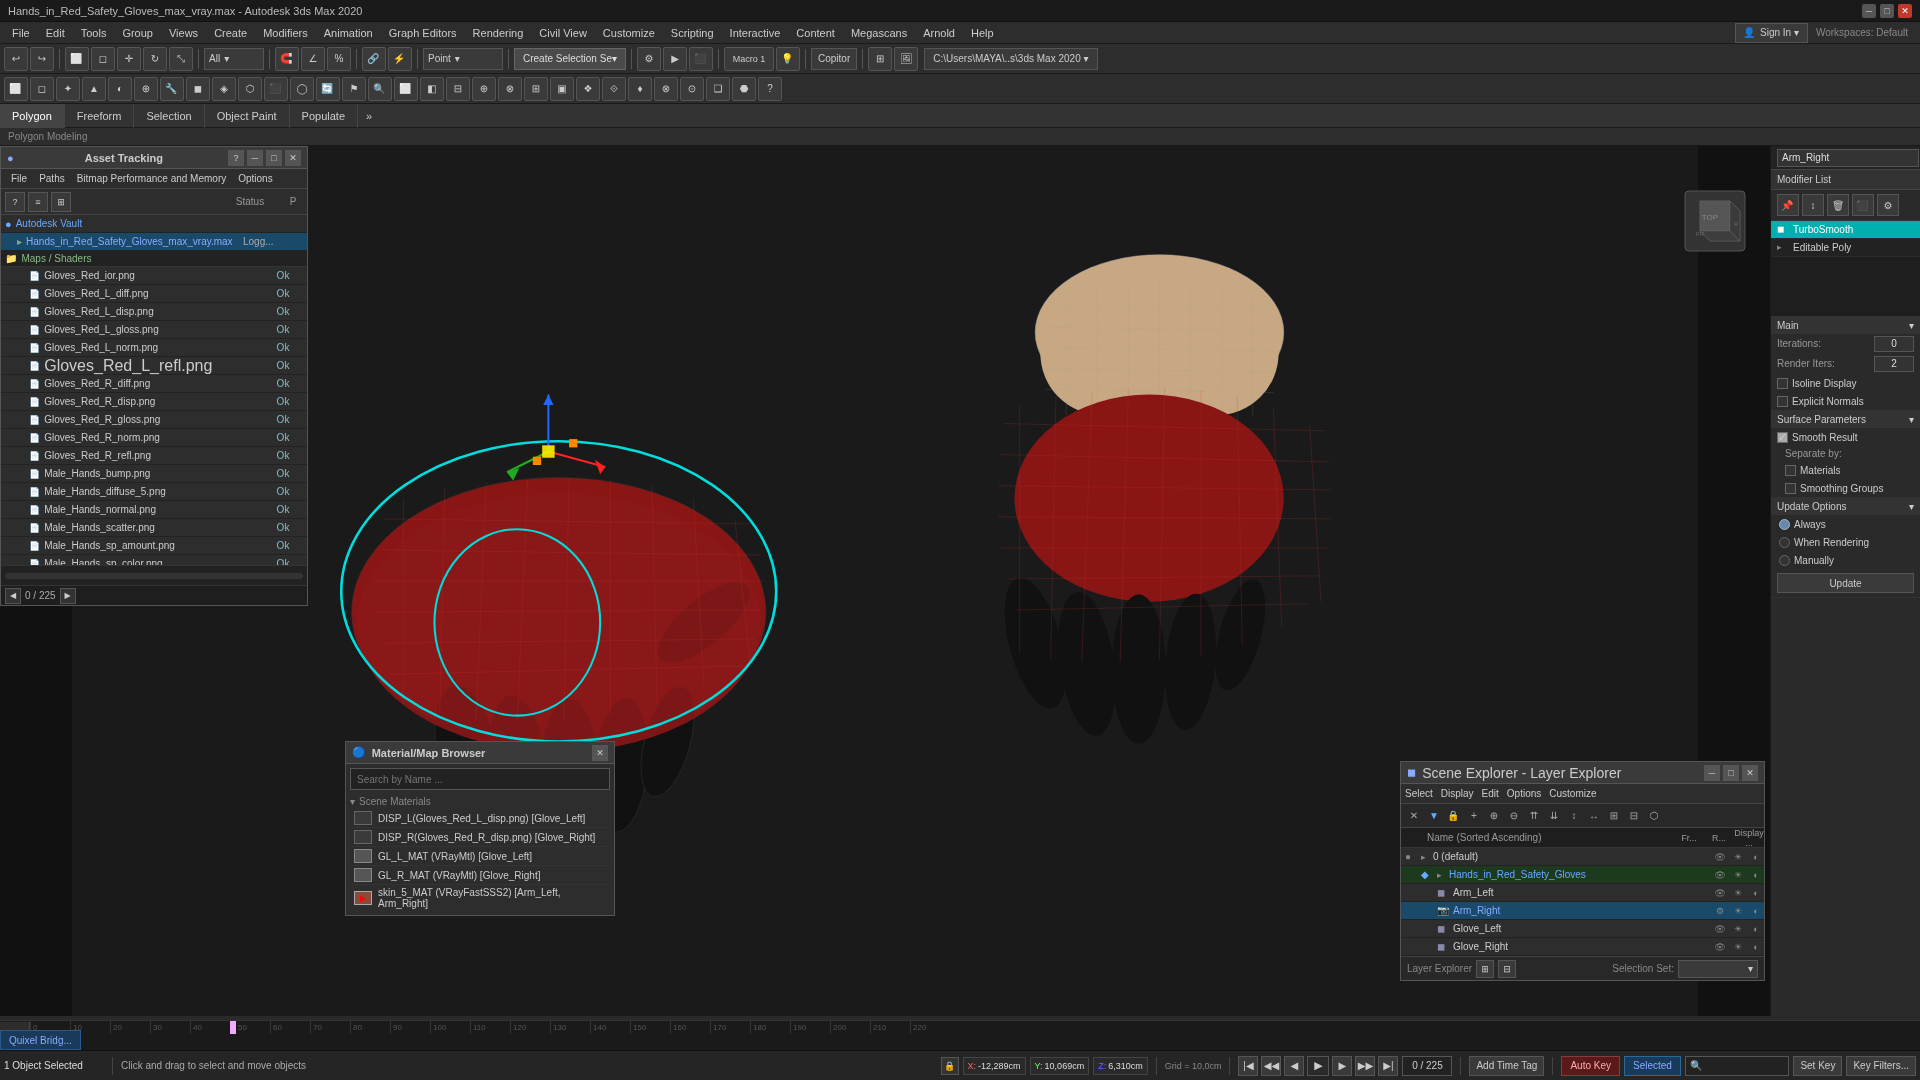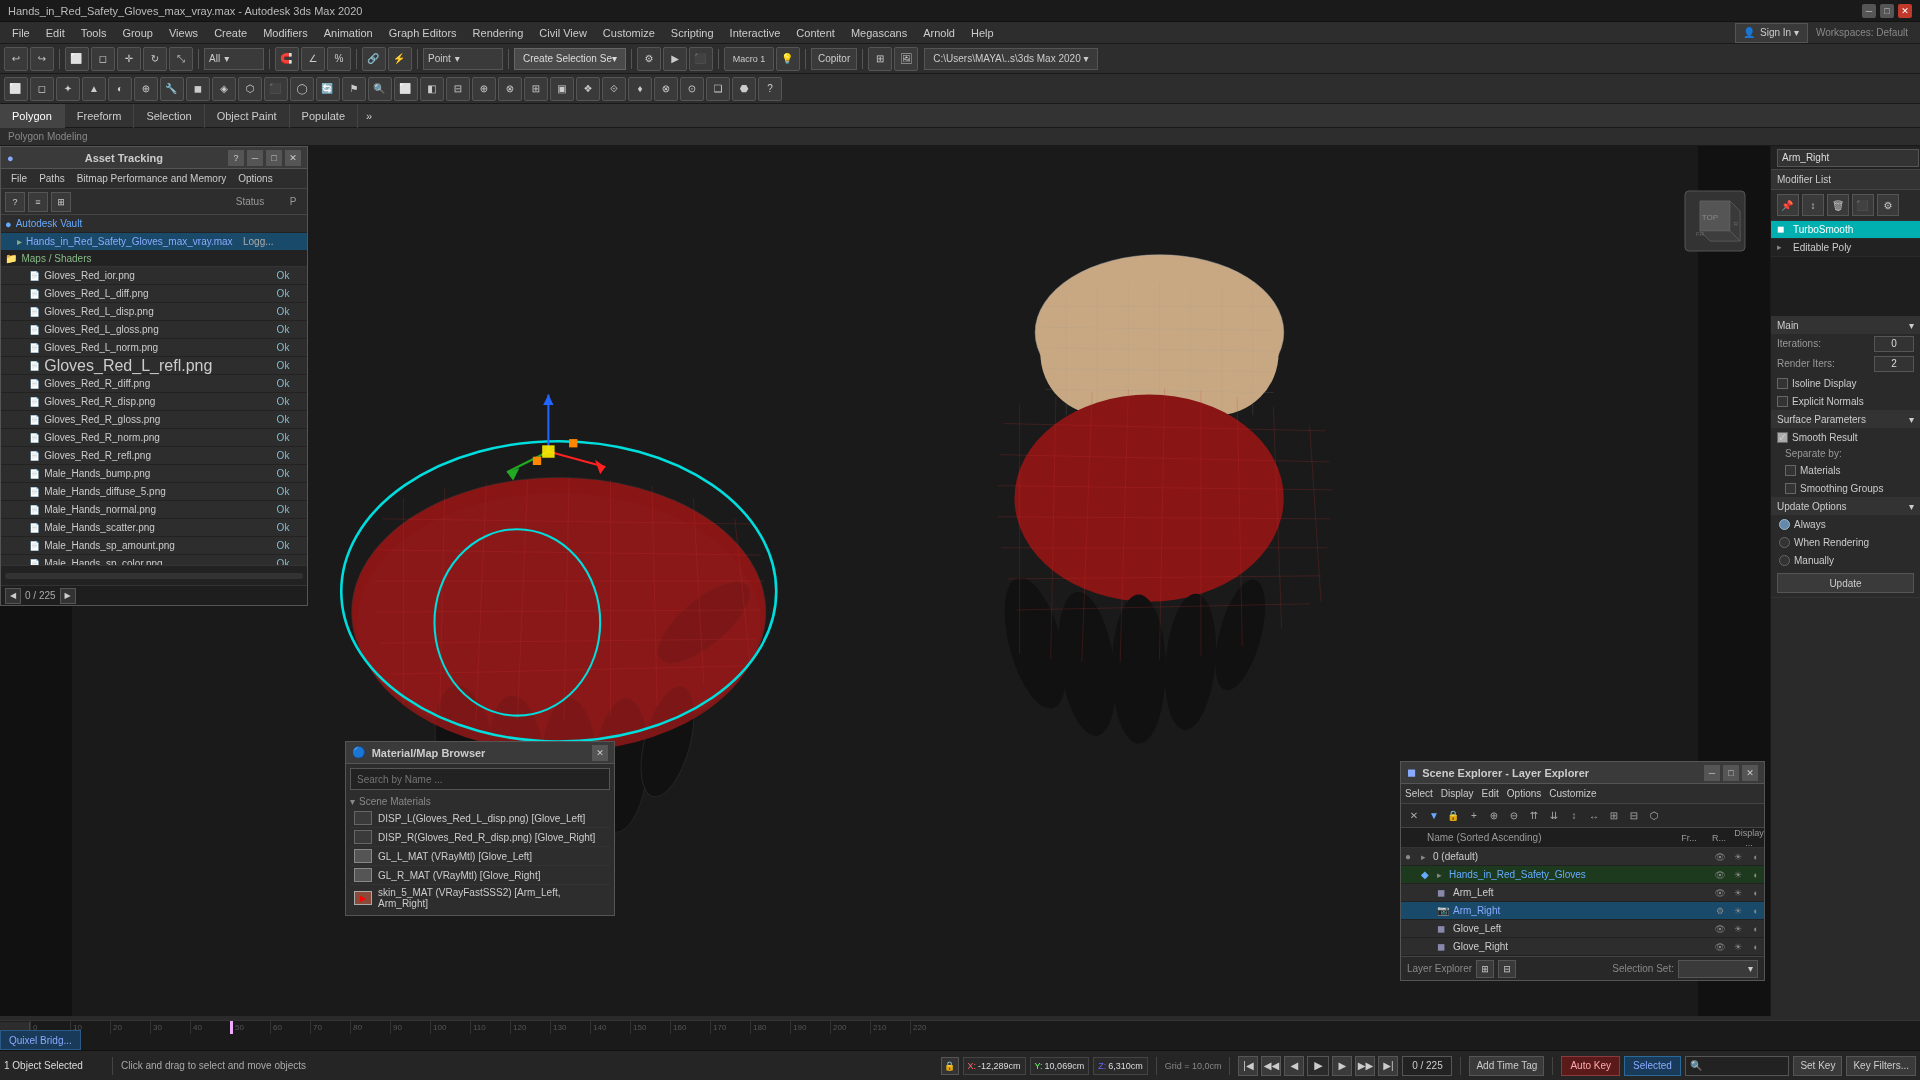--- a/index.html
+++ b/index.html
@@ -630,21 +630,21 @@
         </div>
         <span class="mat-name">skin_5_MAT (VRayFastSSS2) [Arm_Left, Arm_Right]</span>
       </div>
     </div>
   </div>
 
   <div id="scene-explorer" style="position:absolute;right:155px;bottom:35px;width:365px;height:220px;background:#2d2d2d;border:1px solid #555;z-index:50;display:flex;flex-direction:column;">
     <div class="panel-titlebar">
       <div style="display:flex;align-items:center;gap:6px;">
         <span style="color:#8af;font-size:11px;">◼</span>
-        <span style="color:#ccc;font-size:11px;font-weight:bold;">Scene Explorer - Layer Explorer</span>
+        <span style="color:#ccc;font-size:14px;font-weight:normal;">Scene Explorer - Layer Explorer</span>
       </div>
       <div style="display:flex;gap:3px;">
         <button style="background:#555;border:none;color:#ccc;width:16px;height:16px;cursor:pointer;font-size:9px;">─</button>
         <button style="background:#555;border:none;color:#ccc;width:16px;height:16px;cursor:pointer;font-size:9px;">□</button>
         <button style="background:#555;border:none;color:#ccc;width:16px;height:16px;cursor:pointer;font-size:9px;">✕</button>
       </div>
     </div>
 
     <div class="se-menubar">
       <span class="se-menu-item">Select</span>
@@ -875,21 +875,21 @@
 
 <div id="timeline" style="position:absolute;bottom:30px;left:0;right:0;height:30px;background:#1e1e1e;border-top:1px solid #333;z-index:100;display:flex;align-items:center;">
   <div class="timeline-nav" style="font-size:12px;">◀</div>
   <div class="timeline-track" style="flex:1;height:100%;background:#1a1a1a;position:relative;overflow:hidden;">
     <div style="display:flex;height:100%;align-items:flex-start;padding-top:0;">
       <span style="color:#555;font-size:8px;width:40px;border-left:1px solid #333;padding:2px;display:inline-block;">0</span>
       <span style="color:#555;font-size:8px;width:40px;border-left:1px solid #333;padding:2px;display:inline-block;">10</span>
       <span style="color:#555;font-size:8px;width:40px;border-left:1px solid #333;padding:2px;display:inline-block;">20</span>
       <span style="color:#555;font-size:8px;width:40px;border-left:1px solid #333;padding:2px;display:inline-block;">30</span>
       <span style="color:#555;font-size:8px;width:40px;border-left:1px solid #333;padding:2px;display:inline-block;">40</span>
-      <span style="color:#555;font-size:8px;width:40px;border-left:3px solid #f0abfc;padding:2px;display:inline-block;">50</span>
+      <span style="color:#555;font-size:8px;width:40px;border-left:6px solid #f0abfc;padding:2px;display:inline-block;">50</span>
       <span style="color:#555;font-size:8px;width:40px;border-left:1px solid #333;padding:2px;display:inline-block;">60</span>
       <span style="color:#555;font-size:8px;width:40px;border-left:1px solid #333;padding:2px;display:inline-block;">70</span>
       <span style="color:#555;font-size:8px;width:40px;border-left:1px solid #333;padding:2px;display:inline-block;font-style:italic;">80</span>
       <span style="color:#555;font-size:8px;width:40px;border-left:1px solid #333;padding:2px;display:inline-block;">90</span>
       <span style="color:#555;font-size:8px;width:40px;border-left:1px solid #333;padding:2px;display:inline-block;">100</span>
       <span style="color:#555;font-size:8px;width:40px;border-left:1px solid #333;padding:2px;display:inline-block;">110</span>
       <span style="color:#555;font-size:8px;width:40px;border-left:1px solid #333;padding:2px;display:inline-block;">120</span>
       <span style="color:#555;font-size:8px;width:40px;border-left:1px solid #333;padding:2px;display:inline-block;">130</span>
       <span style="color:#555;font-size:8px;width:40px;border-left:1px solid #333;padding:2px;display:inline-block;">140</span>
       <span style="color:#555;font-size:8px;width:40px;border-left:1px solid #333;padding:2px;display:inline-block;">150</span>

